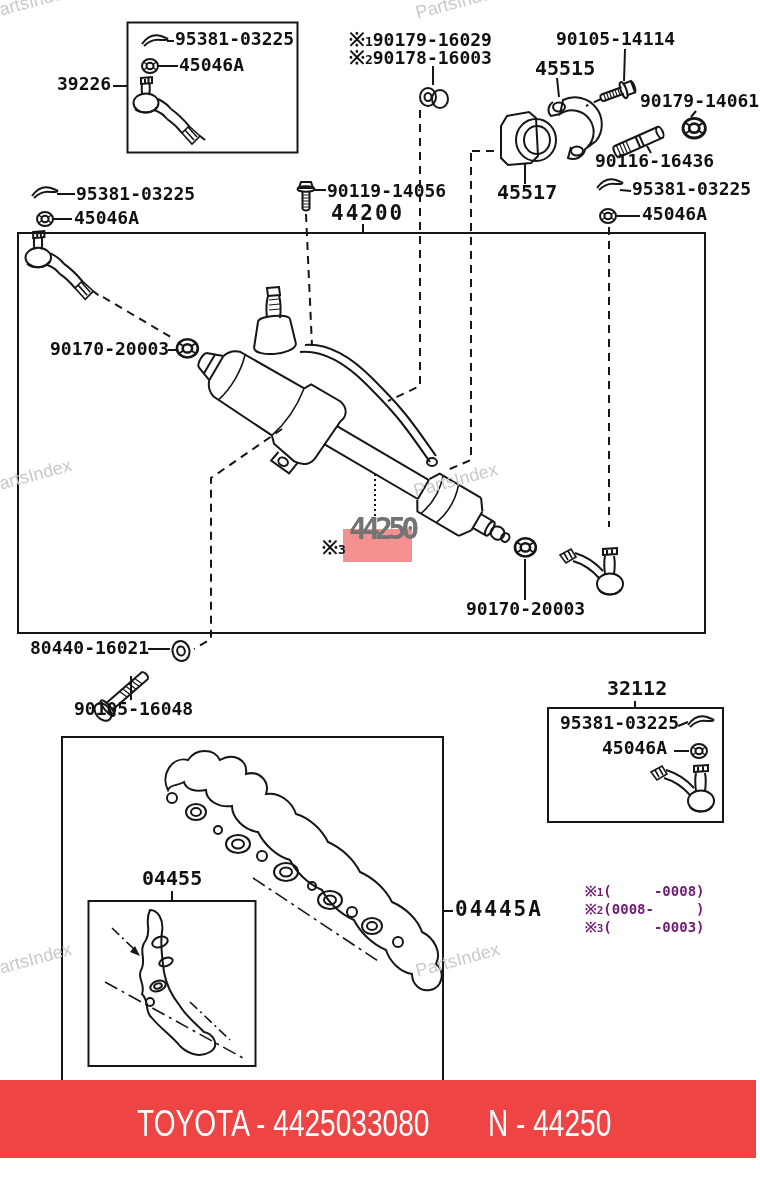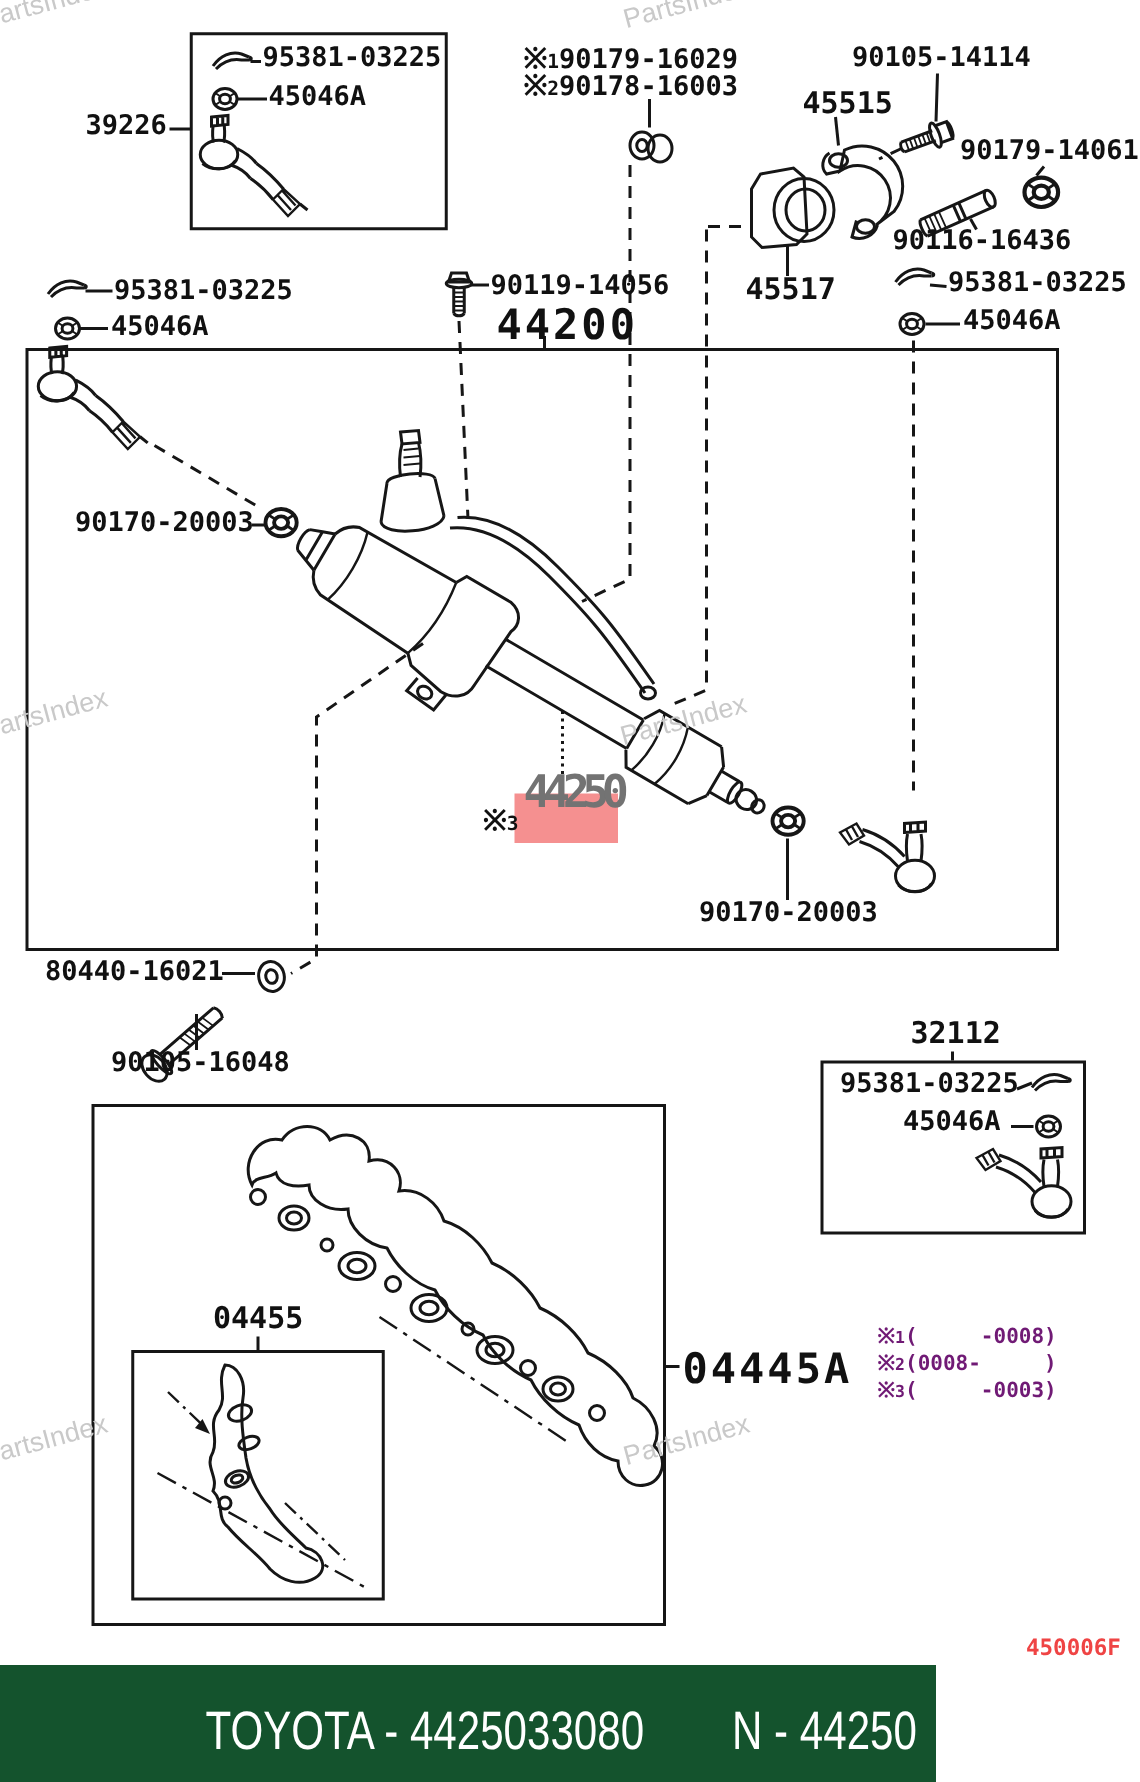--- a/index.html
+++ b/index.html
@@ -1,30 +1,30 @@
 <!DOCTYPE html>
 <html><head>
 <meta charset="utf-8">
 <style>
 *{margin:0;padding:0;box-sizing:border-box}
 body{background:#fff}
 #stage{position:relative;width:760px;height:1188px;background:#fff;overflow:hidden}
 #art{position:absolute;left:0;top:0}
 .lbl{position:absolute;font:bold 18px "DejaVu Sans Mono",monospace;color:#111;white-space:pre;line-height:1}
 .f20{font-size:20px}
-.f21{font-size:28px;letter-spacing:2px}
+.f21{font-size:21px;letter-spacing:2px}
 .sym{font-size:19px}
 .subnum{font-size:13px}
 .hlbox{position:absolute;left:343px;top:529px;width:69px;height:33px;background:#f59090}
 .hlnum{position:absolute;left:349px;top:514px;font:bold 30px "DejaVu Sans Mono",monospace;letter-spacing:-5px;color:#737373;line-height:1;white-space:pre}
 .legend-row{position:absolute;font:bold 14px "DejaVu Sans Mono",monospace;color:#701a75;line-height:1;white-space:pre}
 .legend-row .subnum{font-size:11px}
 .code{position:absolute;left:684px;top:1091px;font:bold 15px "DejaVu Sans Mono",monospace;color:#ef4444;line-height:1}
 .wm{position:absolute;font:400 18px "Liberation Sans",sans-serif;color:#c9c9c9;transform:rotate(-15deg);transform-origin:left center;line-height:1;white-space:pre}
-#footer{position:absolute;left:0;top:1110px;width:624px;height:78px;background:#14532d}
+#footer{position:absolute;left:0;top:1080px;width:756px;height:78px;background:#ef4444}
 .ftxt{position:absolute;font:400 36px "Liberation Sans",sans-serif;color:#fff;line-height:1;transform:scaleX(0.78);transform-origin:left top;white-space:pre}
 </style>
 </head>
 <body>
 
 <div id="stage">
 
 <svg id="art" width="760" height="1110" viewBox="0 0 760 1110" fill="none" stroke="#161616" stroke-width="2">
   <defs>
     <g id="pin">
@@ -267,21 +267,21 @@
 <div class="lbl" style="left:57px;top:75px">39226</div>
 <div class="lbl" style="left:175px;top:30px">95381-03225</div>
 <div class="lbl" style="left:179px;top:56px">45046A</div>
 
 <div class="lbl" style="left:76px;top:185px">95381-03225</div>
 <div class="lbl" style="left:74px;top:209px">45046A</div>
 
 <div class="lbl" style="left:349px;top:30px"><span class="sym">※</span><span class="subnum">1</span><span>90179-16029</span></div>
 <div class="lbl" style="left:349px;top:48px"><span class="sym">※</span><span class="subnum">2</span><span>90178-16003</span></div>
 
-<div class="lbl" style="left:568px;top:30px">90105-14114</div>
+<div class="lbl" style="left:556px;top:30px">90105-14114</div>
 <div class="lbl f20" style="left:535px;top:58px">45515</div>
 <div class="lbl" style="left:640px;top:92px">90179-14061</div>
 <div class="lbl" style="left:595px;top:152px">90116-16436</div>
 <div class="lbl f20" style="left:497px;top:182px">45517</div>
 
 <div class="lbl" style="left:632px;top:180px">95381-03225</div>
 <div class="lbl" style="left:642px;top:205px">45046A</div>
 
 <div class="lbl" style="left:327px;top:182px">90119-14056</div>
 <div class="lbl f21" style="left:331px;top:203px">44200</div>

